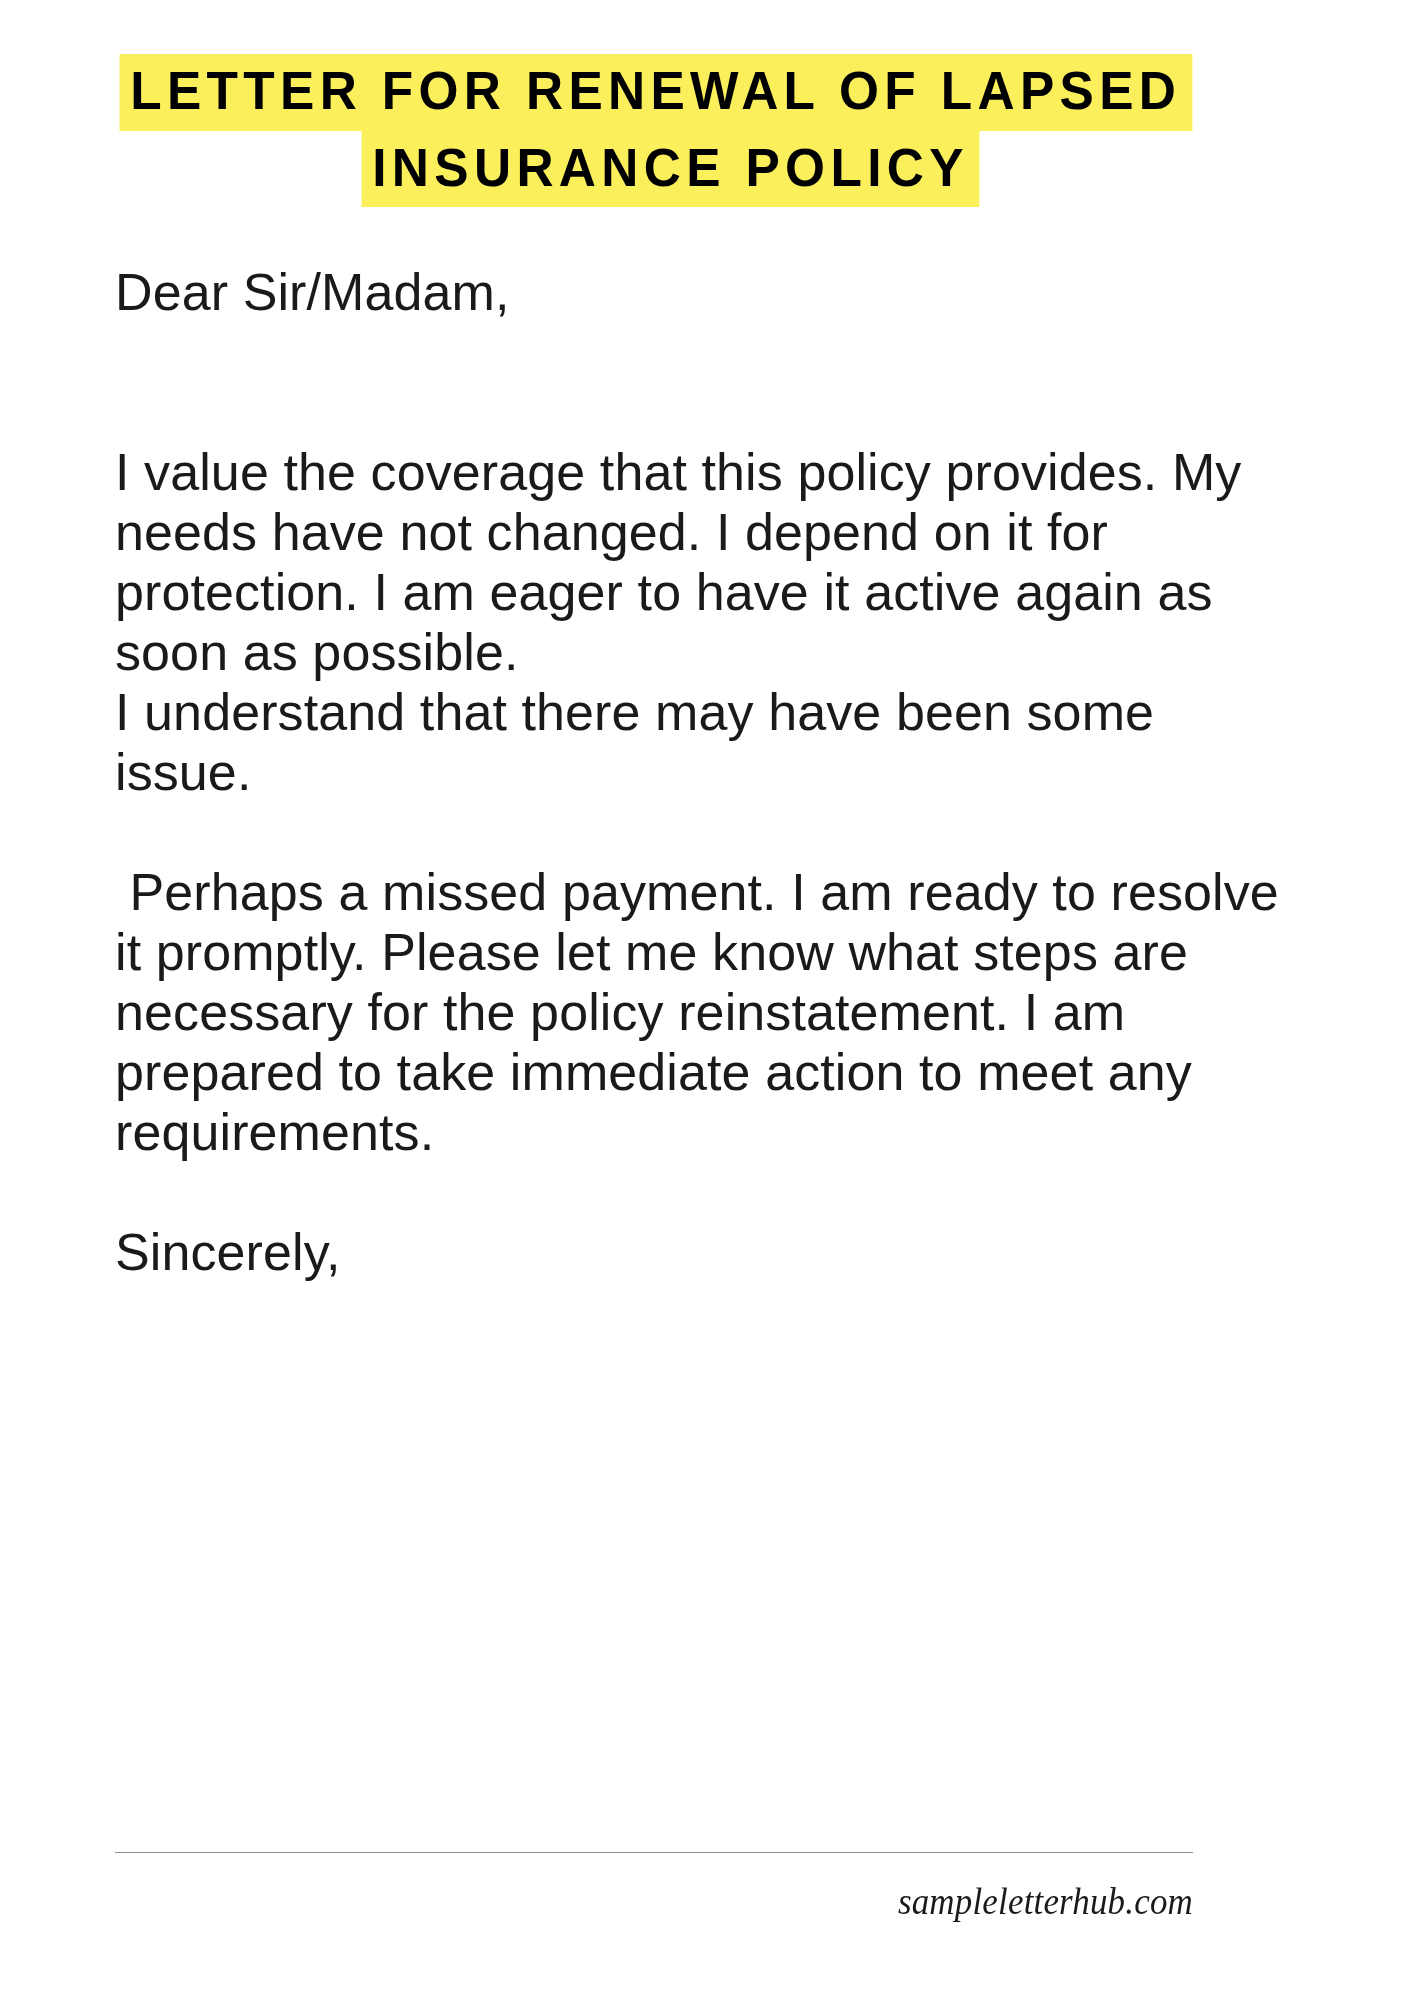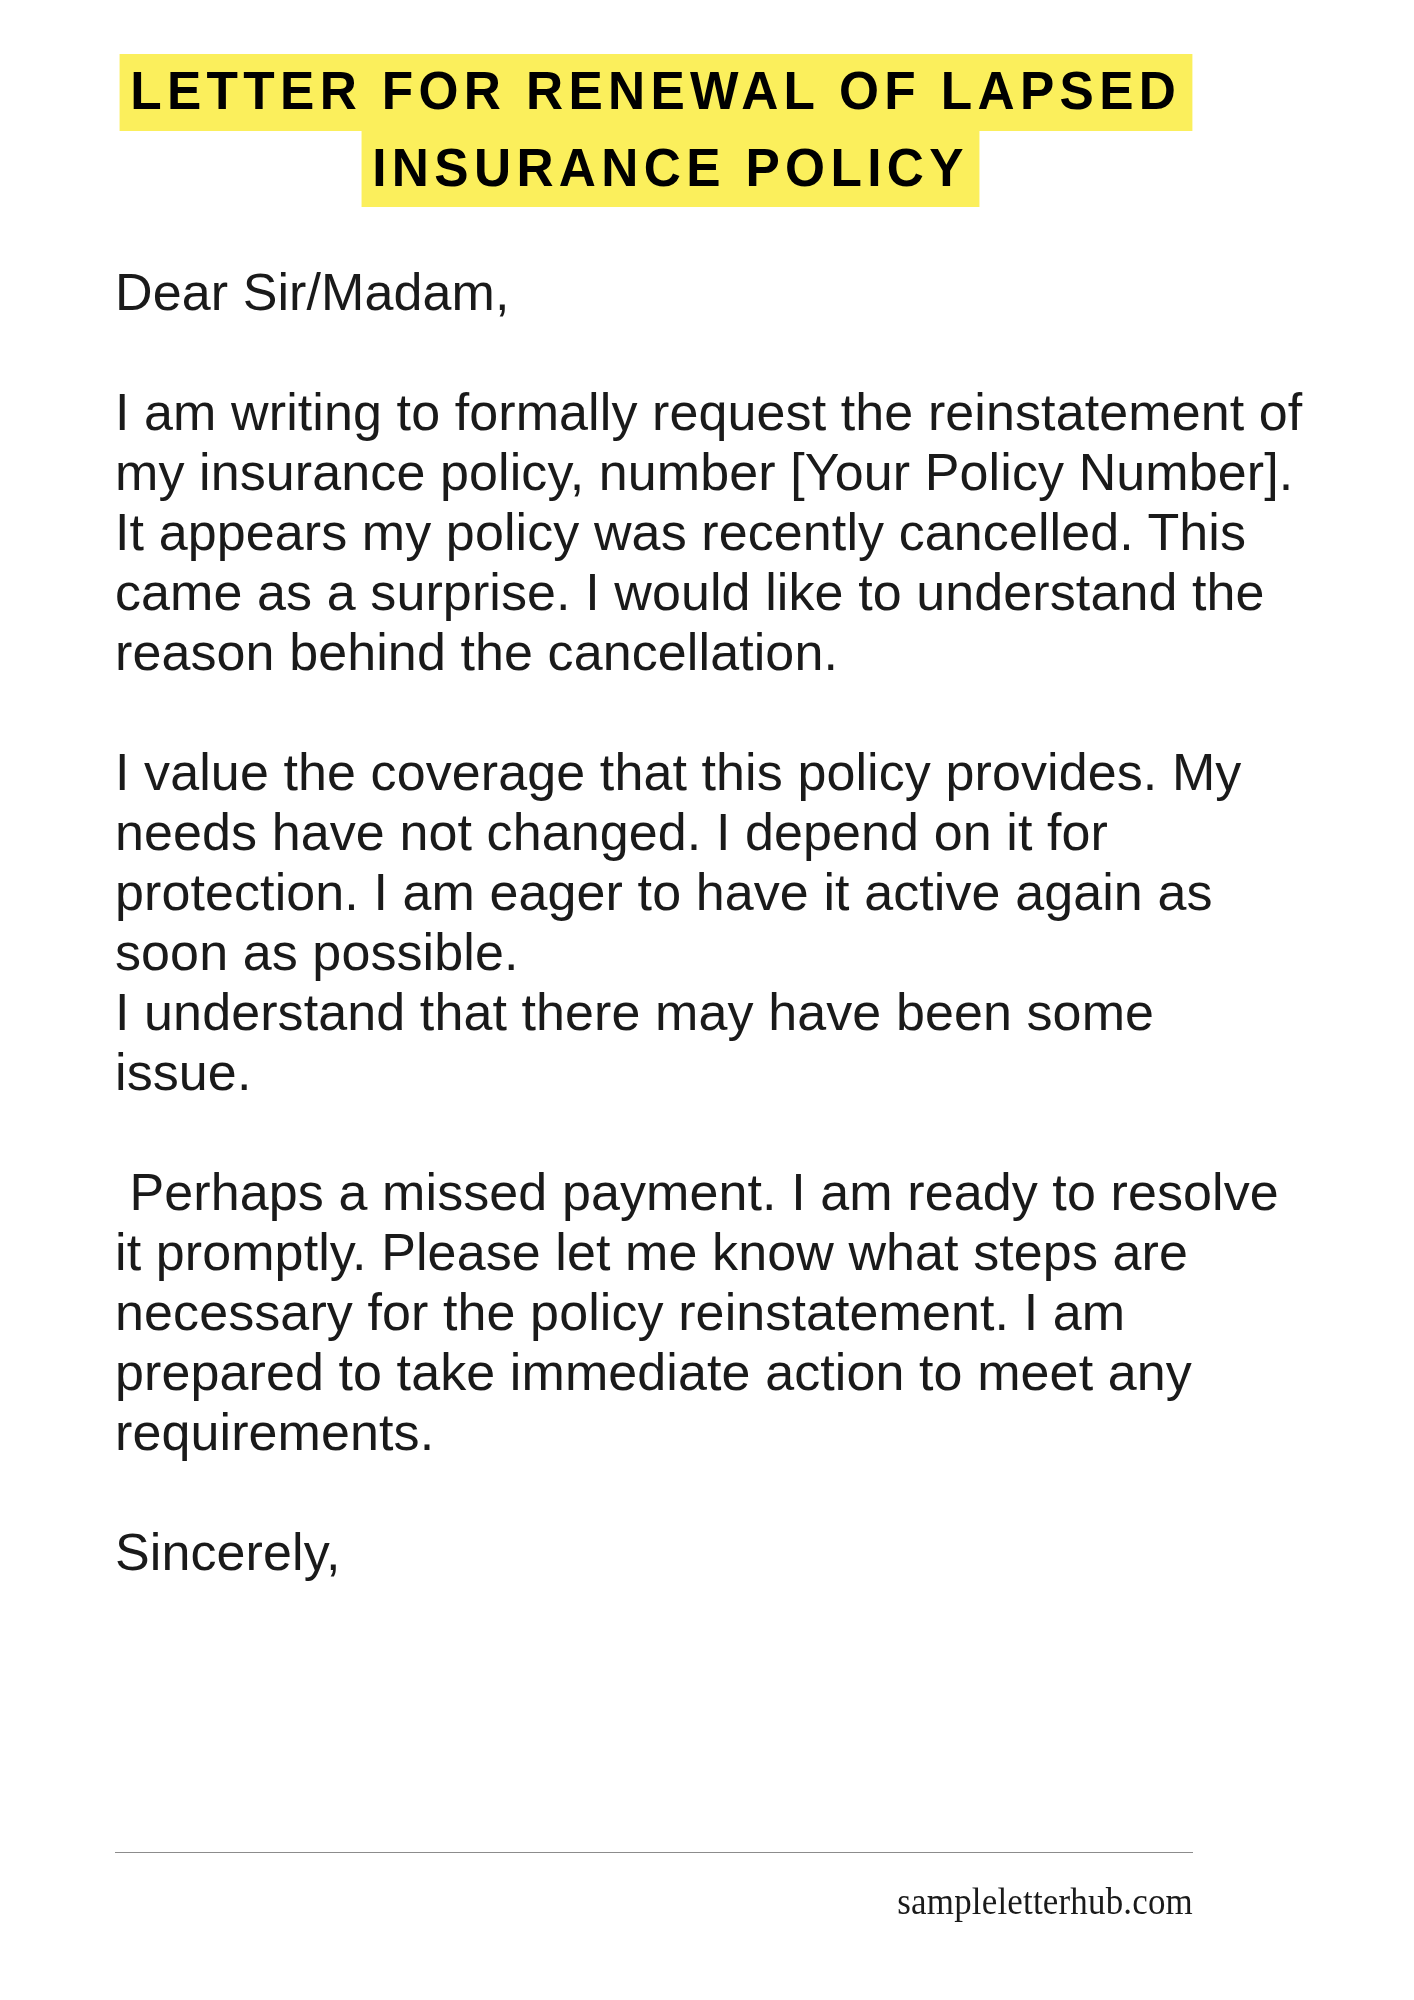--- a/index.html
+++ b/index.html
@@ -72,20 +72,21 @@
   .para-gap {
     height: 60px;
   }
 
   
   .footer {
     position: absolute;
     left: 115px;
     right: 119px;
     top: 1852px;
+    font-style: italic;
   }
   .footer-rule {
     height: 1px;
     background: #8c8c8c;
     width: 100%;
   }
   .footer-url {
     margin-top: 26px;
     text-align: right;
     font-family: "Liberation Serif", "DejaVu Serif", serif;
@@ -109,21 +110,20 @@
       <span class="title-line">INSURANCE POLICY</span>
     </div>
   </div>
 
   <div class="letter-body">
 
     <p class="para">Dear Sir/Madam,</p>
 
     <div class="para-gap"></div>
 
-    <p class="para">I am writing to formally request the reinstatement of my insurance policy, number [Your Policy Number]. It appears my policy was recently cancelled. This came as a surprise. I would like to understand the reason behind the cancellation.</p>
 
     <div class="para-gap"></div>
 
     <p class="para">I value the coverage that this policy provides. My needs have not changed. I depend on it for protection. I am eager to have it active again as soon as possible.</p>
 
     <p class="para">I understand that there may have been some issue.</p>
 
     <div class="para-gap"></div>
 
     <p class="para"> Perhaps a missed payment. I am ready to resolve it promptly. Please let me know what steps are necessary for the policy reinstatement. I am prepared to take immediate action to meet any requirements.</p>

